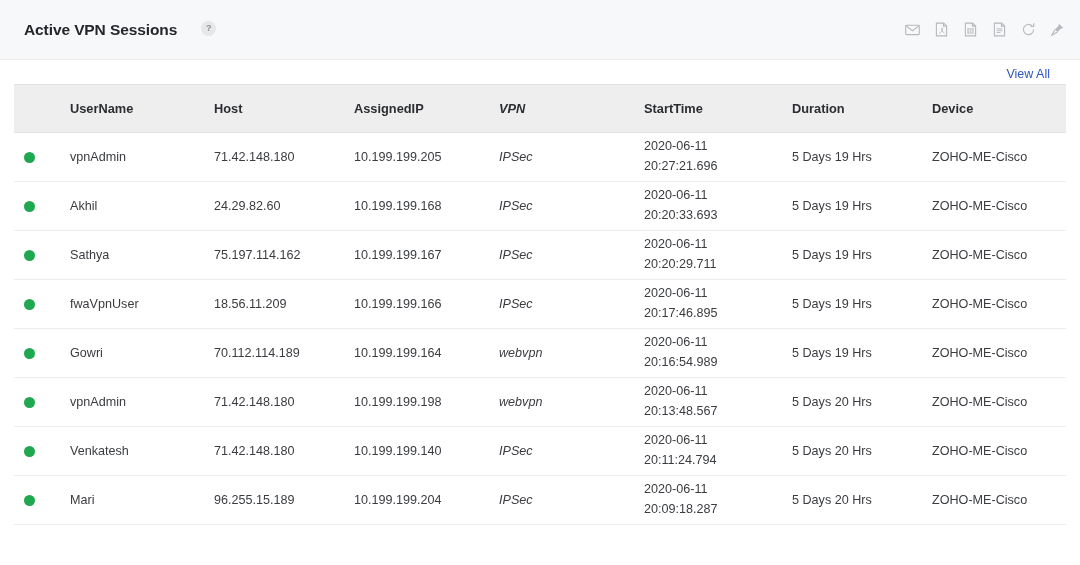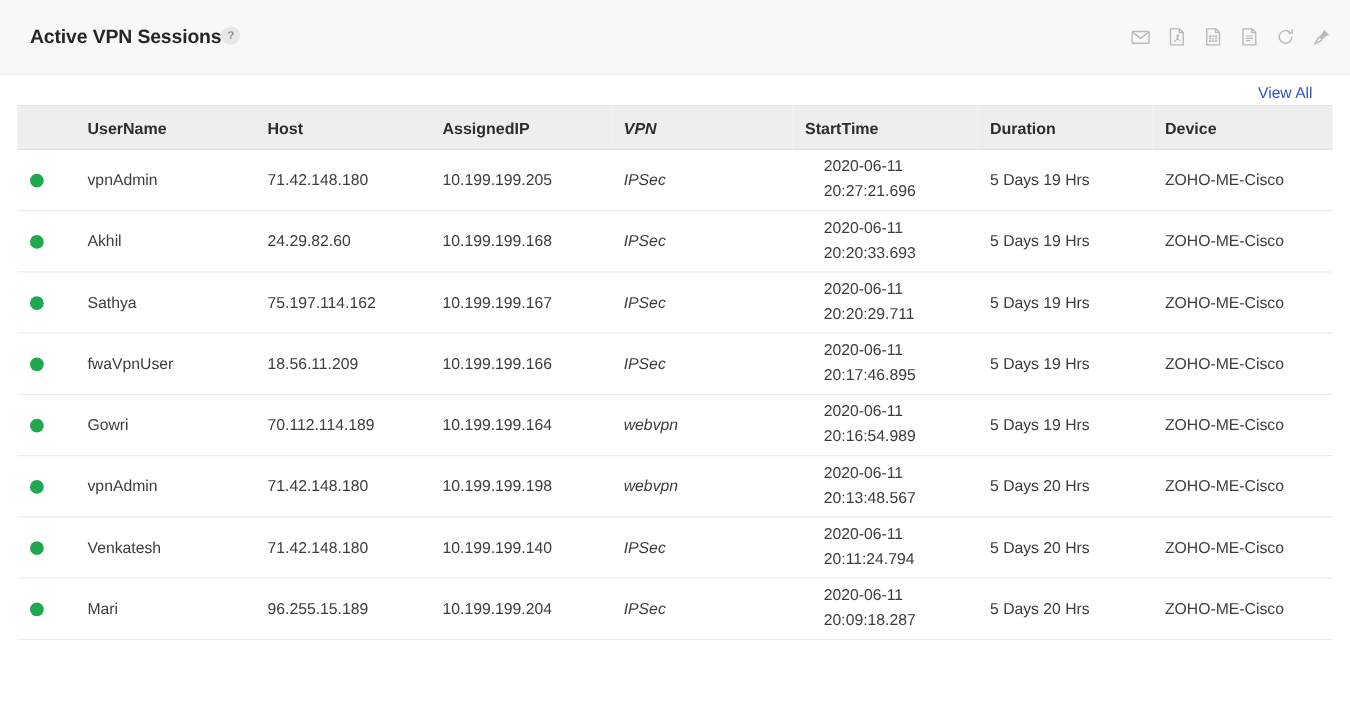--- a/index.html
+++ b/index.html
@@ -30,21 +30,21 @@
     background: #f7f8f9;
     border-bottom: 1px solid #ececec;
     display: flex;
     align-items: center;
     padding: 0 14px 0 24px;
   }
 
   .header-left {
     display: flex;
     align-items: flex-start;
-    gap: 0;
+    gap: 24px;
     flex: 1 1 auto;
     min-width: 0;
   }
 
   .widget-title {
     font-size: 15.5px;
     font-weight: bold;
     color: #24262a;
     letter-spacing: -0.1px;
     white-space: nowrap;
@@ -106,21 +106,21 @@
   table.sessions {
     width: 1052px;
     border-collapse: collapse;
     table-layout: fixed;
   }
 
   table.sessions thead th {
     background: #eeeeef;
     border-top: 1px solid #e2e2e3;
     border-bottom: 1px solid #e2e2e3;
-    height: 35px;
+    height: 48px;
     font-size: 12.8px;
     font-weight: bold;
     color: #2b2d31;
     text-align: left;
     padding: 0 10px;
     white-space: nowrap;
   }
 
   table.sessions tbody td {
     border-bottom: 1px solid #ededed;
@@ -150,21 +150,21 @@
     border-radius: 50%;
     background: #1fa84f;
     display: block;
   }
 
   .starttime {
     display: flex;
     flex-direction: column;
     line-height: 1.55;
   }
-  .starttime span { display: block; margin-left: 15px; }
+  .starttime span { display: block; }
 </style>
 </head>
 <body>
 
 <div class="widget">
 
   <div class="widget-header">
     <div class="header-left">
       <div class="widget-title">Active VPN Sessions</div>
       <div class="help-badge">?</div>

